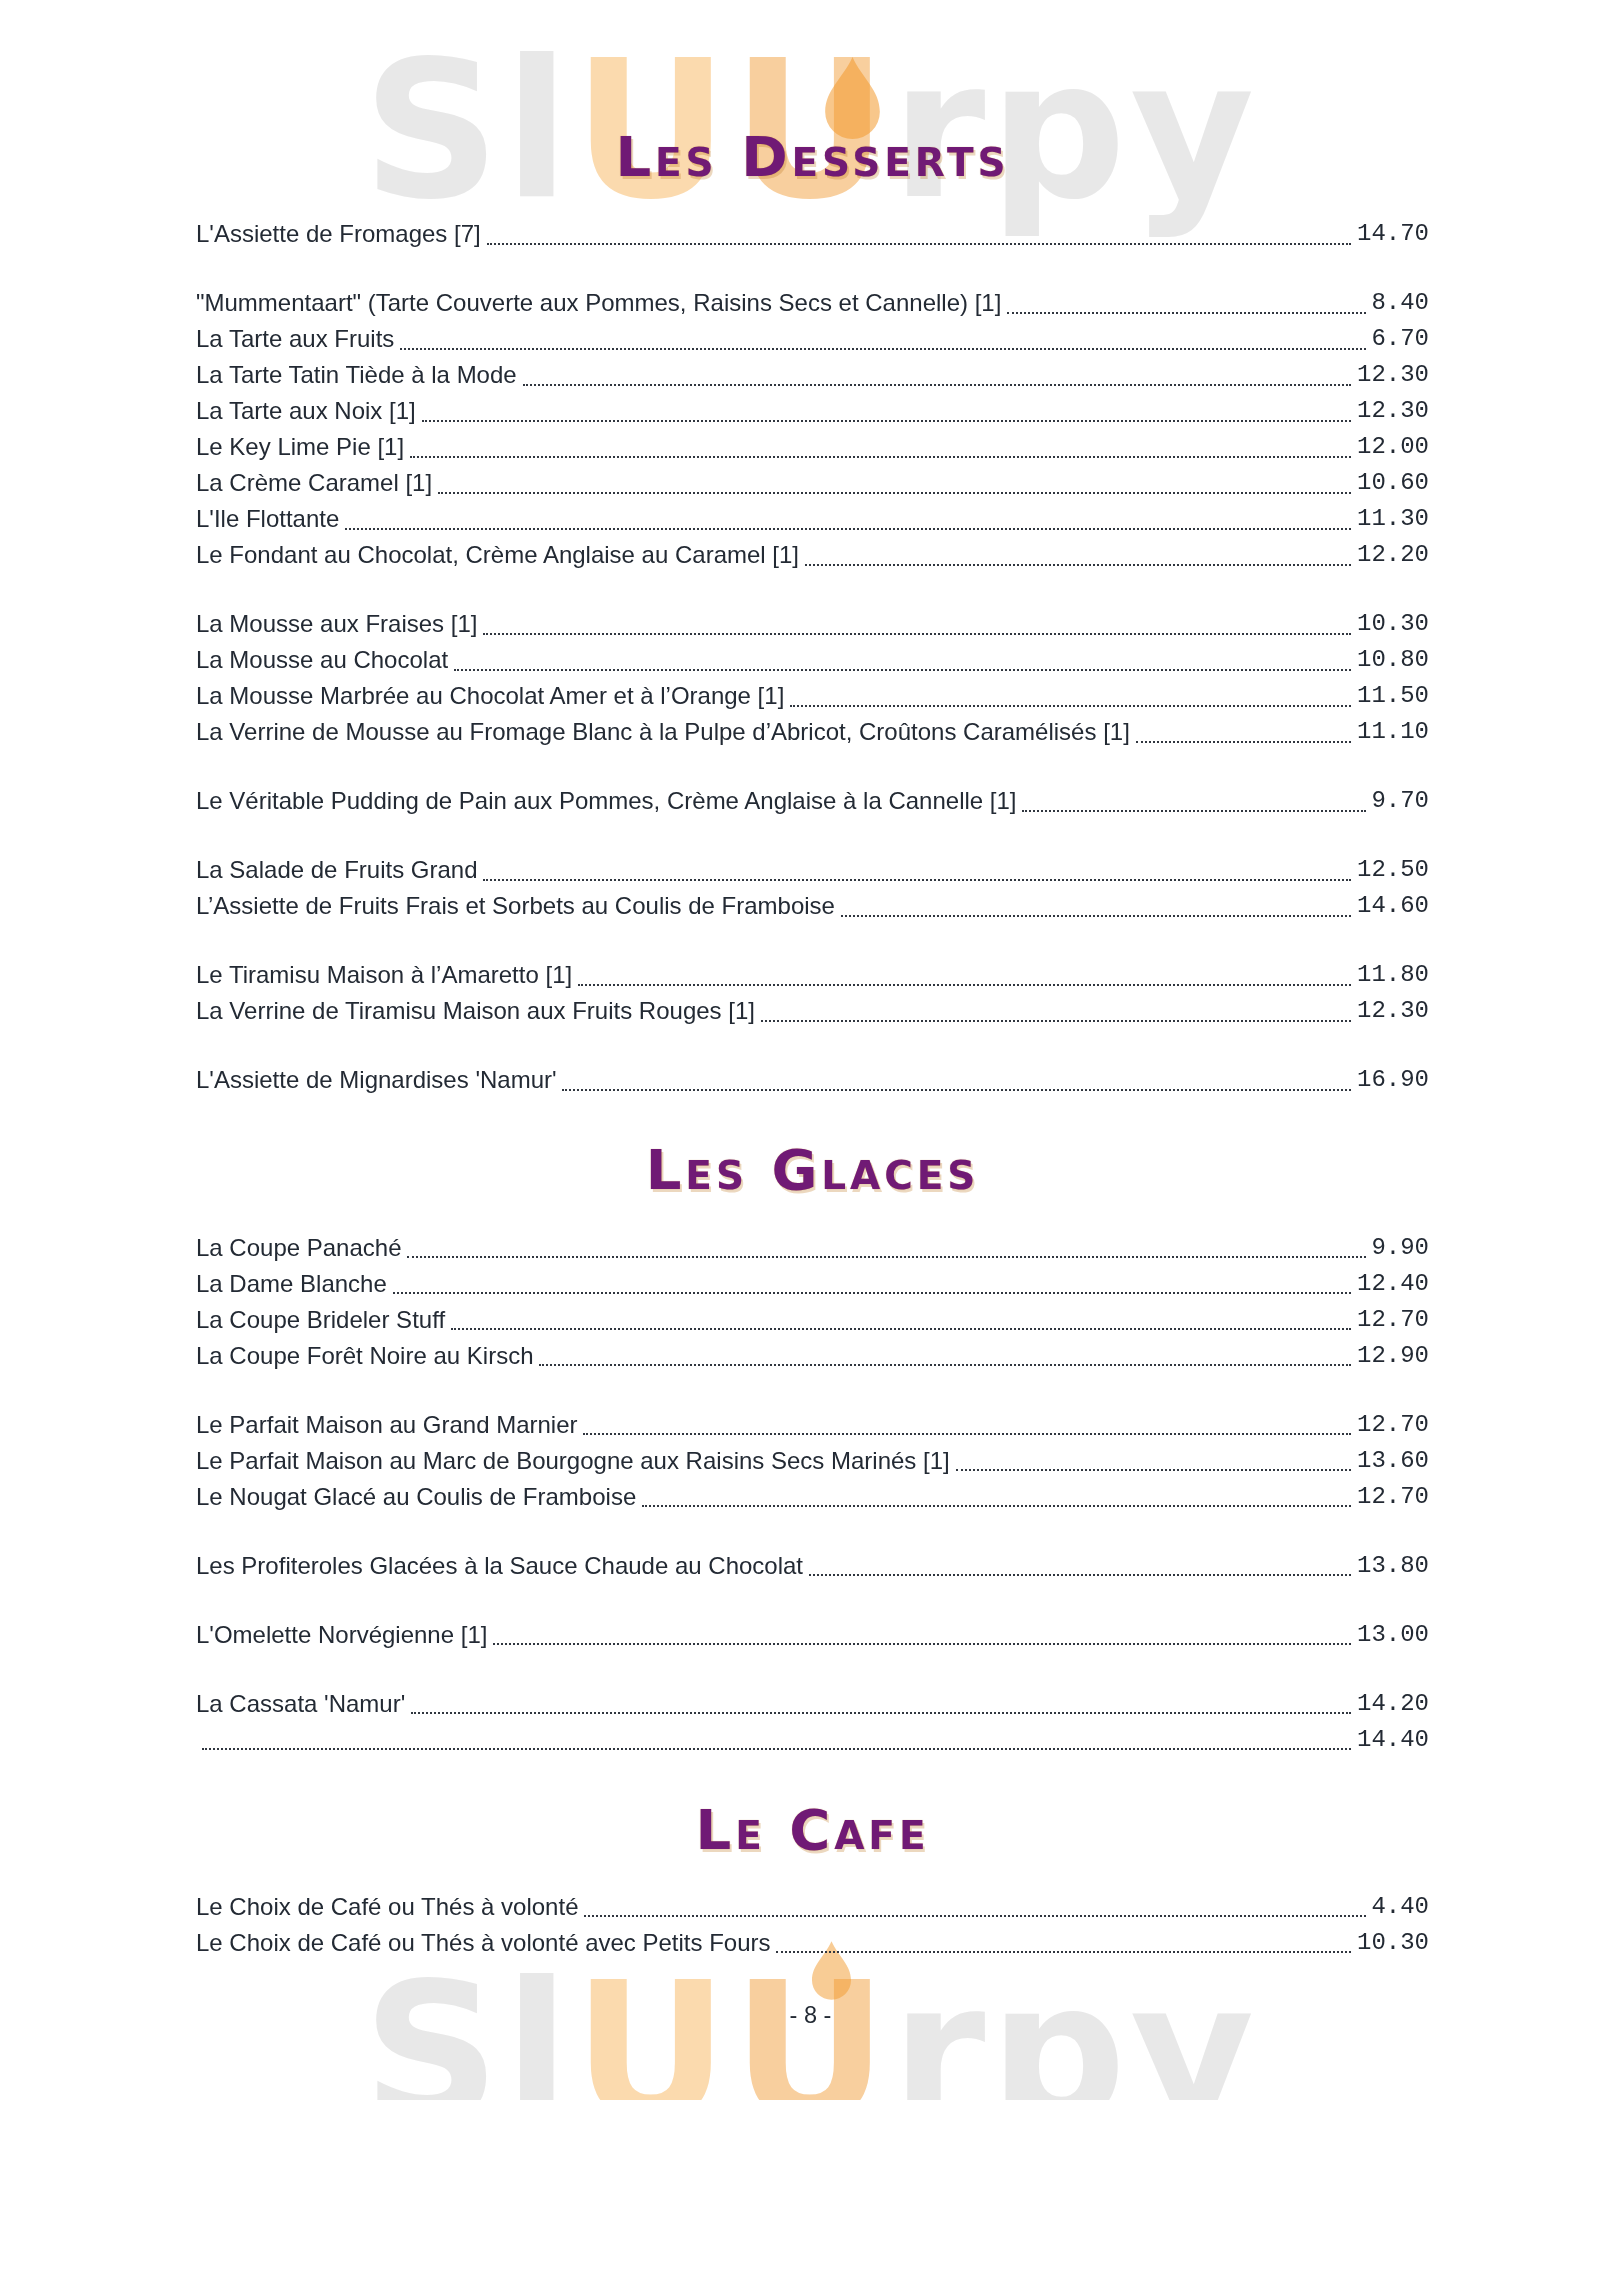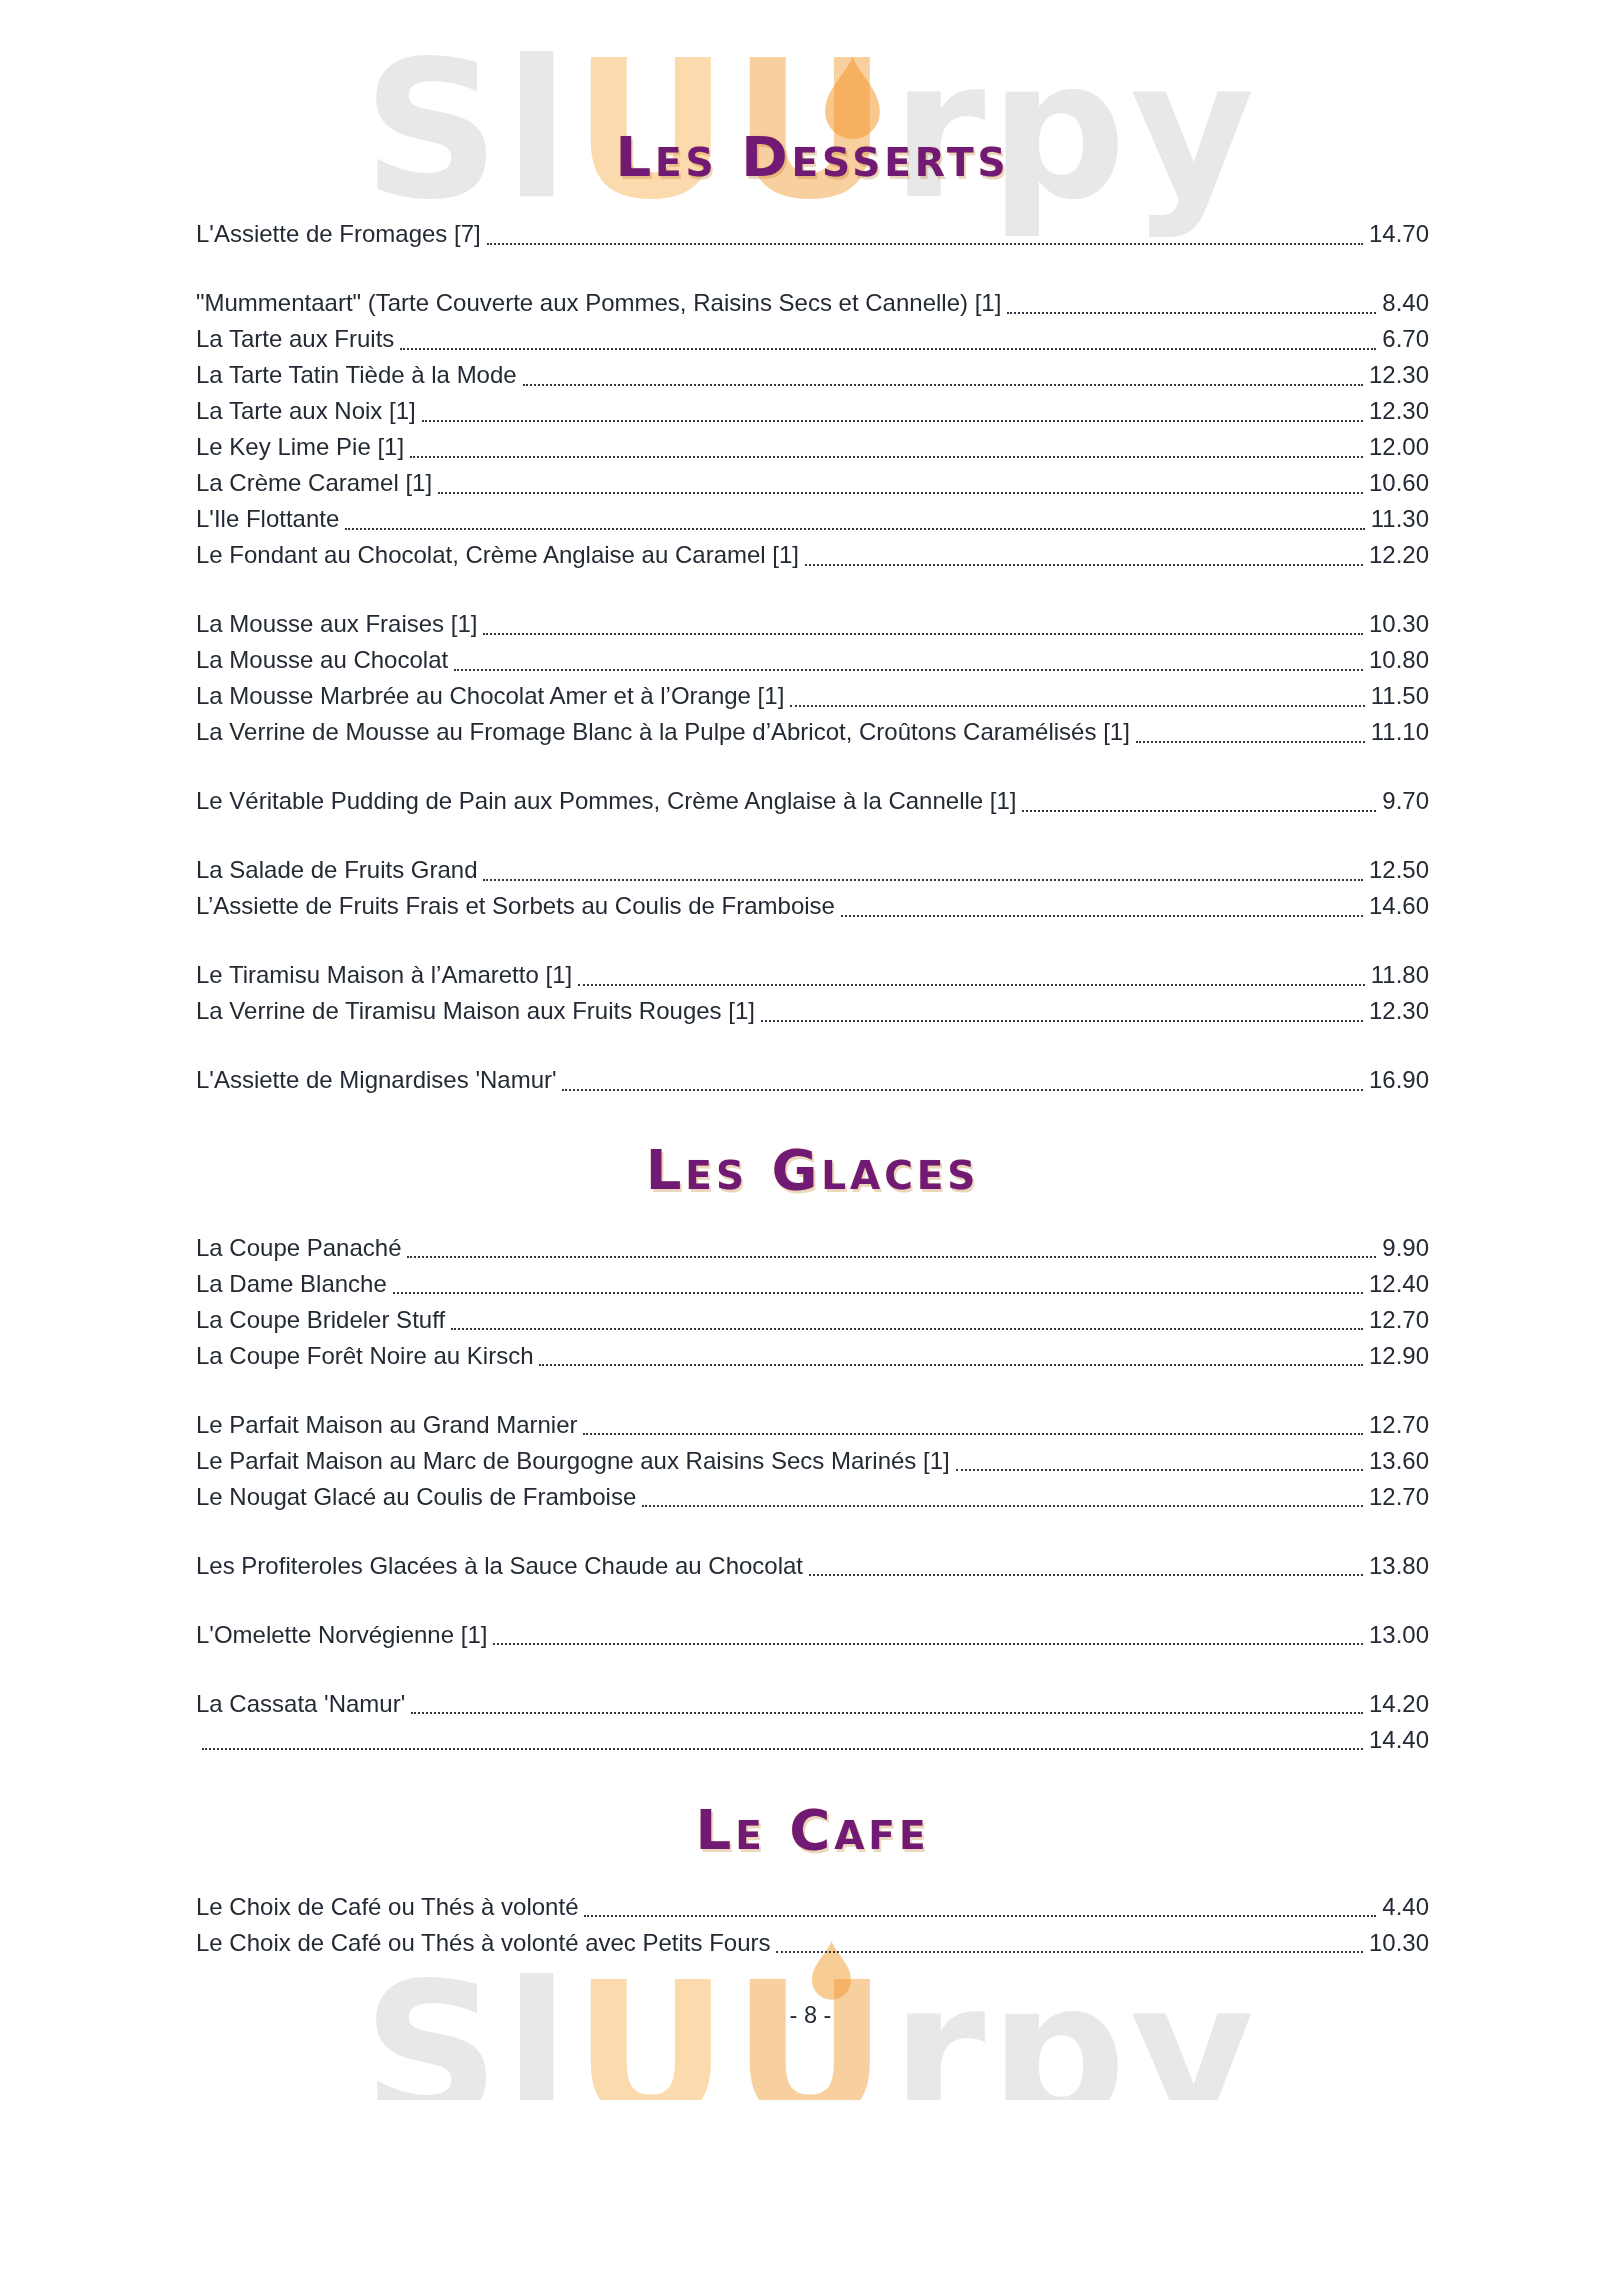--- a/index.html
+++ b/index.html
@@ -65,21 +65,21 @@
     font-size:24px;
     line-height:36px;
   }
   .item .name  { white-space:nowrap; }
   .item .dots  {
     flex:1 1 auto;
     min-width:13.7px;
     border-bottom:2.5px dotted #30363f;
     margin:0 5.9px 7.8px 5.9px;
   }
-  .item .price { white-space:nowrap; }
+  .item .price { white-space:nowrap;font-family:Liberation Mono, monospace; }
 
   footer {
     position:absolute;
     left:0; right:0; bottom:71px;
     text-align:center;
     font-size:23.5px;
     z-index:1;
     color:#232a34;
   }
 </style>

